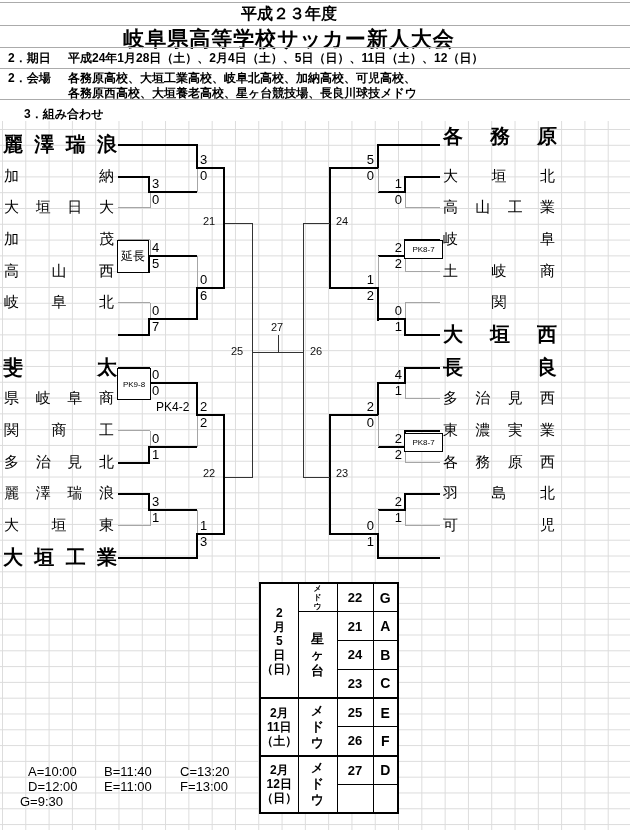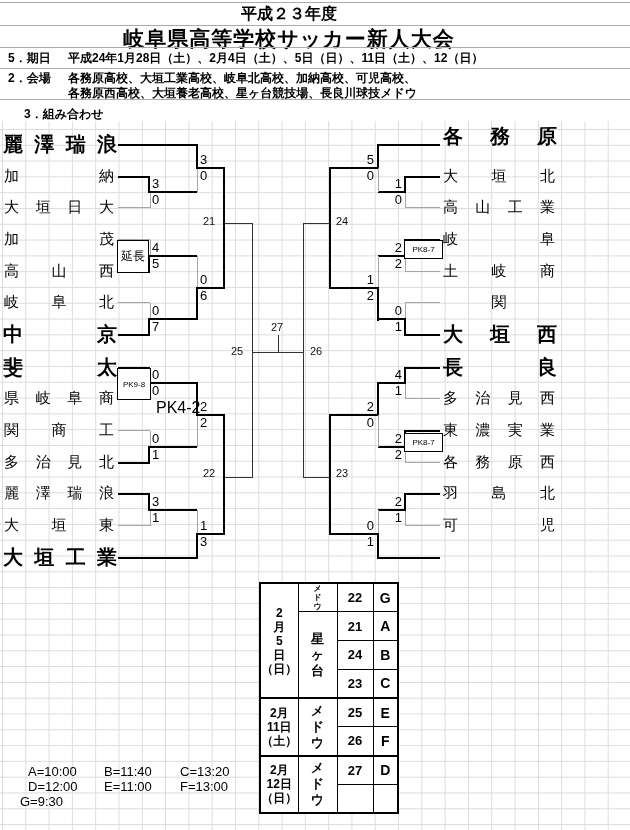--- a/index.html
+++ b/index.html
@@ -21,21 +21,21 @@
   .sc{position:absolute;font-size:13px;height:14px;line-height:14px;}
   .sc.r{width:20px;text-align:right;}
   .mn{position:absolute;font-size:11px;color:#111;height:12px;line-height:12px;}
   .ln,.lg,.lnn{position:absolute;}
   .ln{background:#000;}
   .lg{background:#a6a6a6;}
   .lnn{background:#333;}
   .box{position:absolute;border:1px solid #000;background:#fff;display:flex;align-items:center;justify-content:center;}
   .box.en{font-size:12px;}
   .box.pk{font-size:8px;letter-spacing:0;}
-  .pk42{position:absolute;font-size:16px;height:13px;line-height:13px;}
+  .pk42{position:absolute;font-size:12px;height:13px;line-height:13px;}
   .sched{position:absolute;left:259px;top:582px;border-collapse:collapse;background:#fff;border:2px solid #000;table-layout:fixed;}
   .sched td{border:1px solid #000;text-align:center;vertical-align:middle;padding:0;overflow:hidden;}
   .sched tr{height:28.75px;}
   .sched tr.gsep td{border-top-width:2px;}
   .sched td.date{font-size:12px;font-weight:bold;}
   .sched td.date span{display:block;line-height:14px;}
   .sched td.venue{font-size:13px;font-weight:bold;}
   .sched td.venue span{display:block;line-height:16px;}
   .sched td.venue.small{font-size:8px;}
   .sched td.venue.small span{line-height:9px;}
@@ -48,37 +48,36 @@
 
 <div class="sheet">
   <div class="grid"></div>
 
   
   <i class="sep" style="top:2px"></i>
   <div class="t center era">平成２３年度</div>
   <i class="sep" style="top:25px"></i>
   <div class="t center title">岐阜県高等学校サッカー新人大会</div>
   <i class="sep" style="top:47px"></i>
-  <div class="t hitem" style="left:8px;top:50px">5．期日</div>
+  <div class="t hitem" style="left:8px;top:50px">2．期日</div>
   <div class="t hitem" style="left:68px;top:50px">平成24年1月28日（土）、2月4日（土）、5日（日）、11日（土）、12（日）</div>
   <i class="sep" style="top:68px"></i>
   <div class="t hitem" style="left:8px;top:70px">2．会場</div>
   <div class="t hitem" style="left:68px;top:70px">各務原高校、大垣工業高校、岐阜北高校、加納高校、可児高校、</div>
   <div class="t hitem" style="left:68px;top:85px">各務原西高校、大垣養老高校、星ヶ台競技場、長良川球技メドウ</div>
   <i class="sep" style="top:99px"></i>
   <div class="t hitem" style="left:24px;top:106px">3．組み合わせ</div>
 
   
   <div class="t team seed" style="left:3px;top:132px;width:114px">麗澤瑞浪</div>
   <div class="t team" style="left:4px;top:167px;width:110px">加納</div>
   <div class="t team" style="left:4px;top:198px;width:110px">大垣日大</div>
   <div class="t team" style="left:4px;top:230px;width:110px">加茂</div>
   <div class="t team" style="left:4px;top:262px;width:110px">高山西</div>
   <div class="t team" style="left:4px;top:293px;width:110px">岐阜北</div>
-  <div class="t team seed" style="left:3px;top:322px;width:114px">中京</div>
   <div class="t team seed" style="left:3px;top:355px;width:114px">斐太</div>
   <div class="t team" style="left:4px;top:389px;width:110px">県岐阜商</div>
   <div class="t team" style="left:4px;top:421px;width:110px">関商工</div>
   <div class="t team" style="left:4px;top:453px;width:110px">多治見北</div>
   <div class="t team" style="left:4px;top:484px;width:110px">麗澤瑞浪</div>
   <div class="t team" style="left:4px;top:516px;width:110px">大垣東</div>
   <div class="t team seed" style="left:3px;top:545px;width:114px">大垣工業</div>
 
   
   <div class="t team seed" style="left:443px;top:124px;width:114px">各務原</div>

